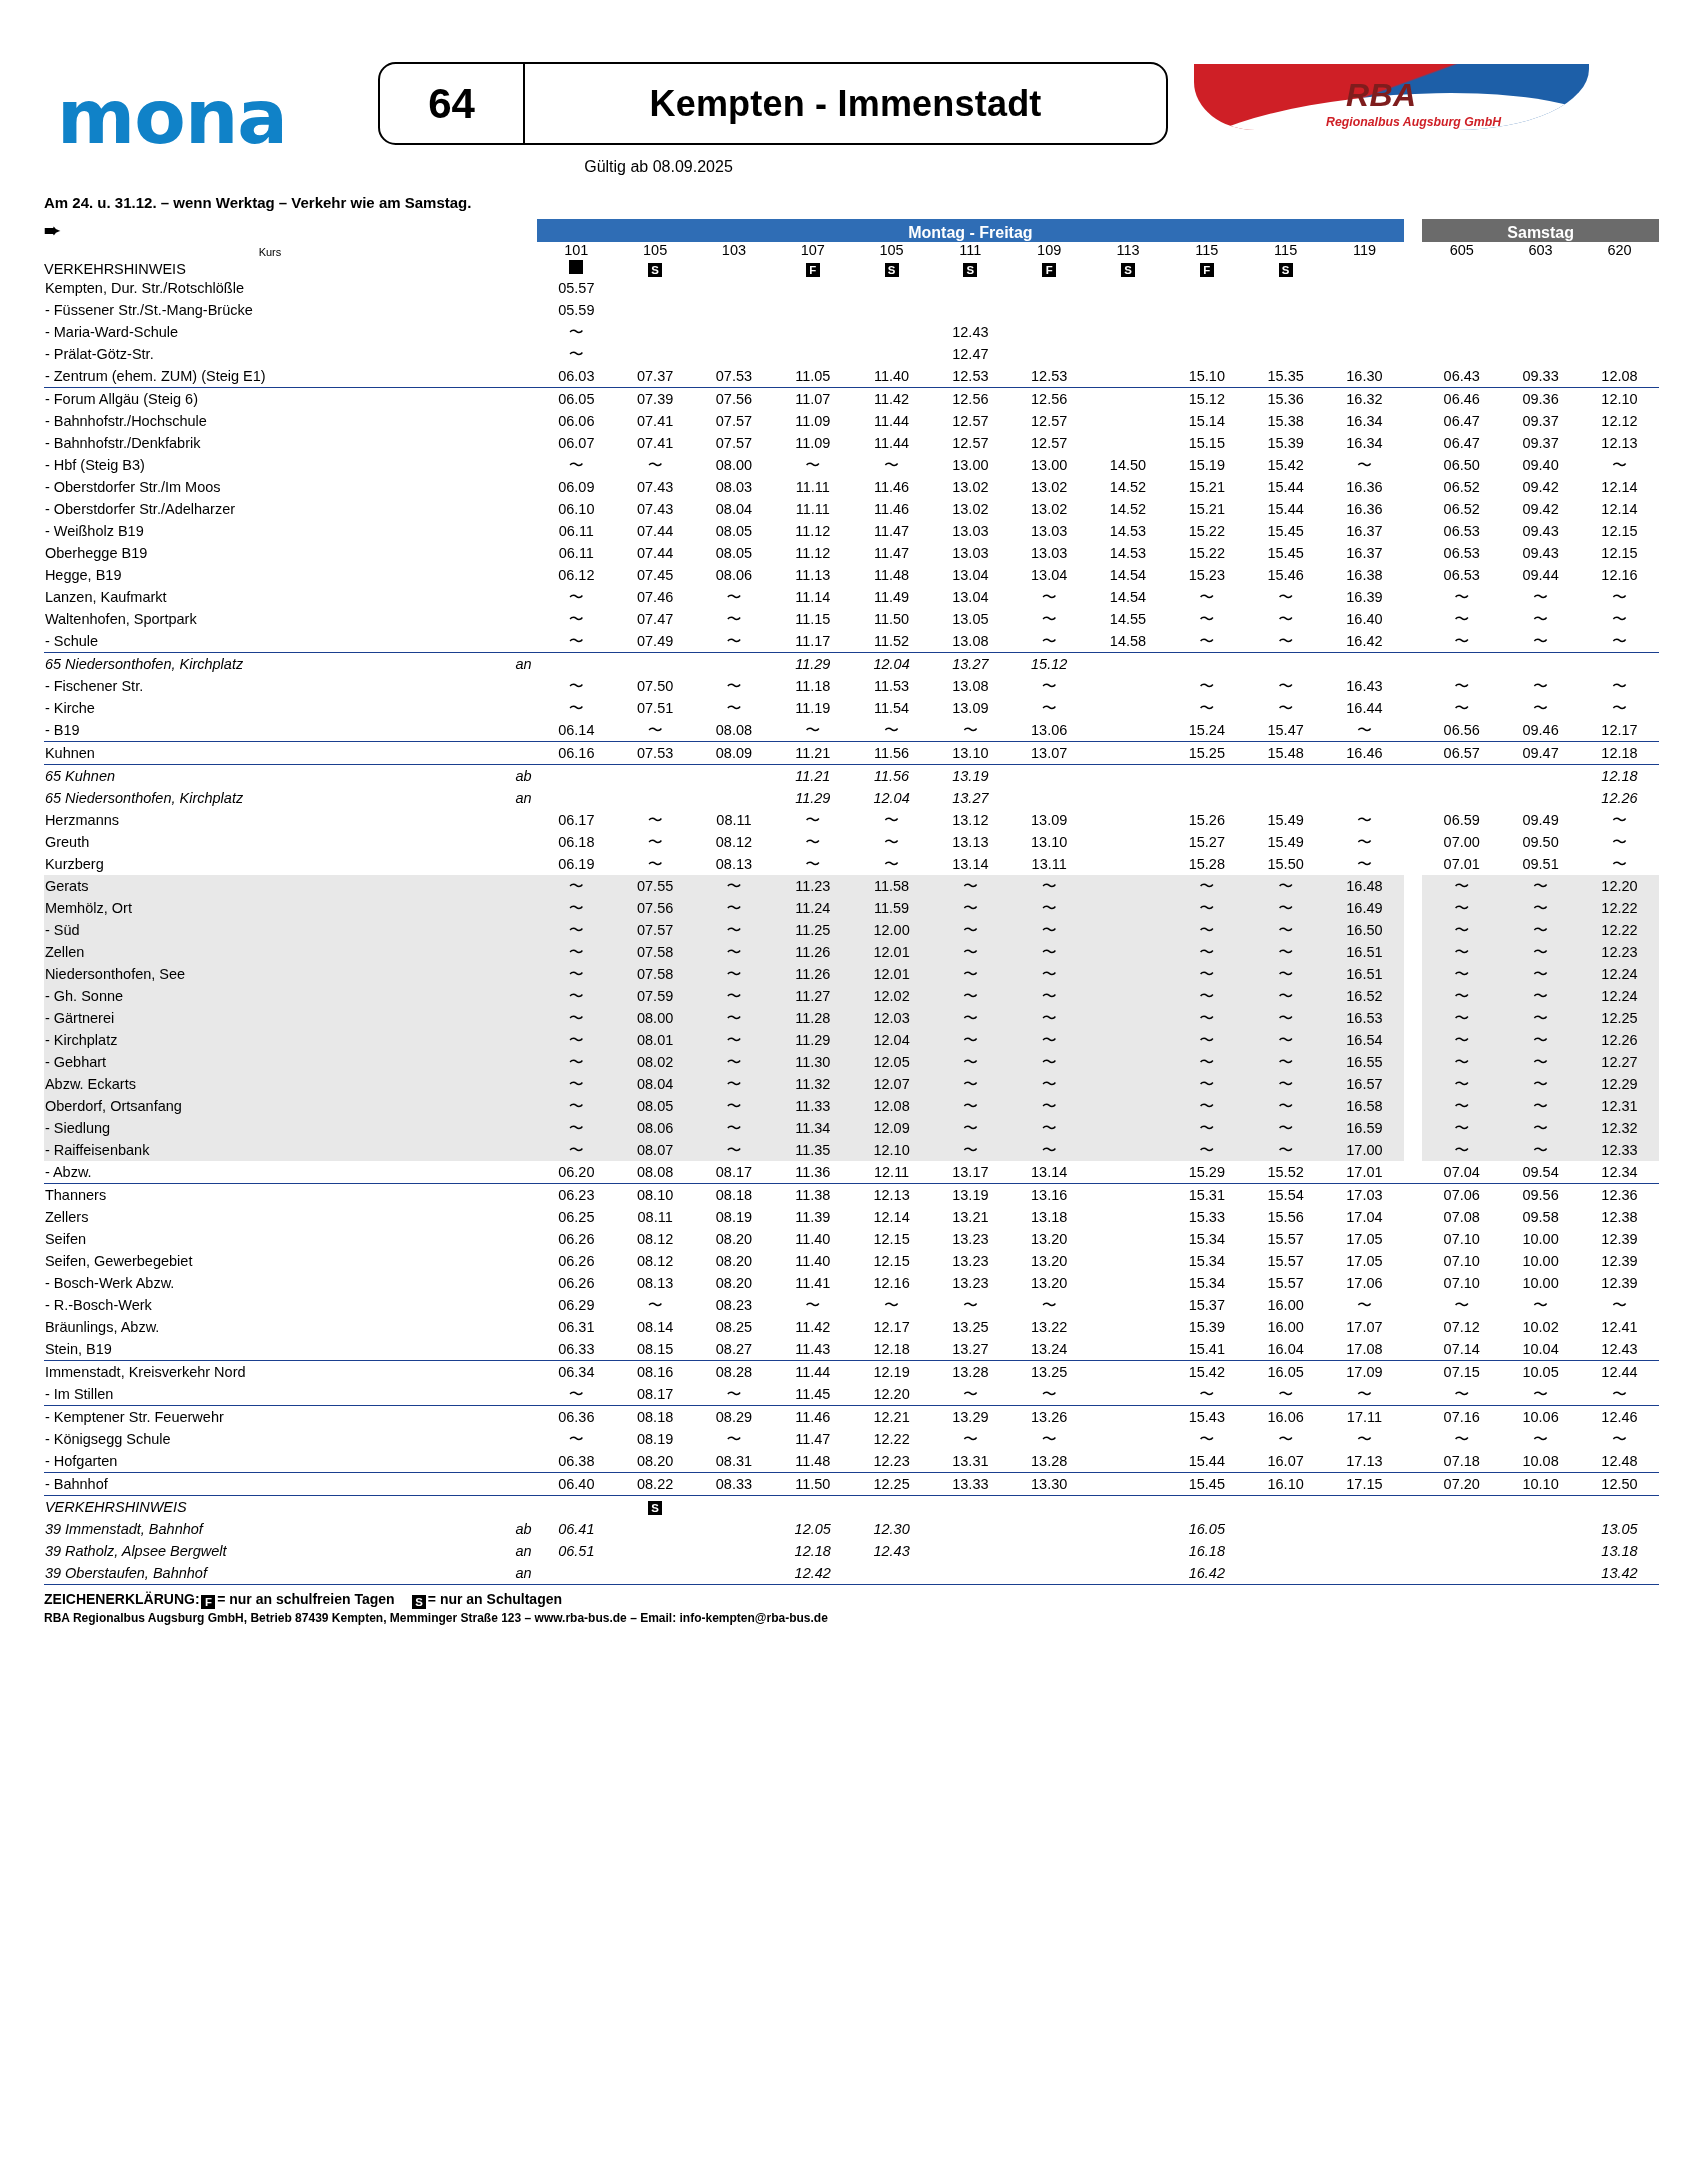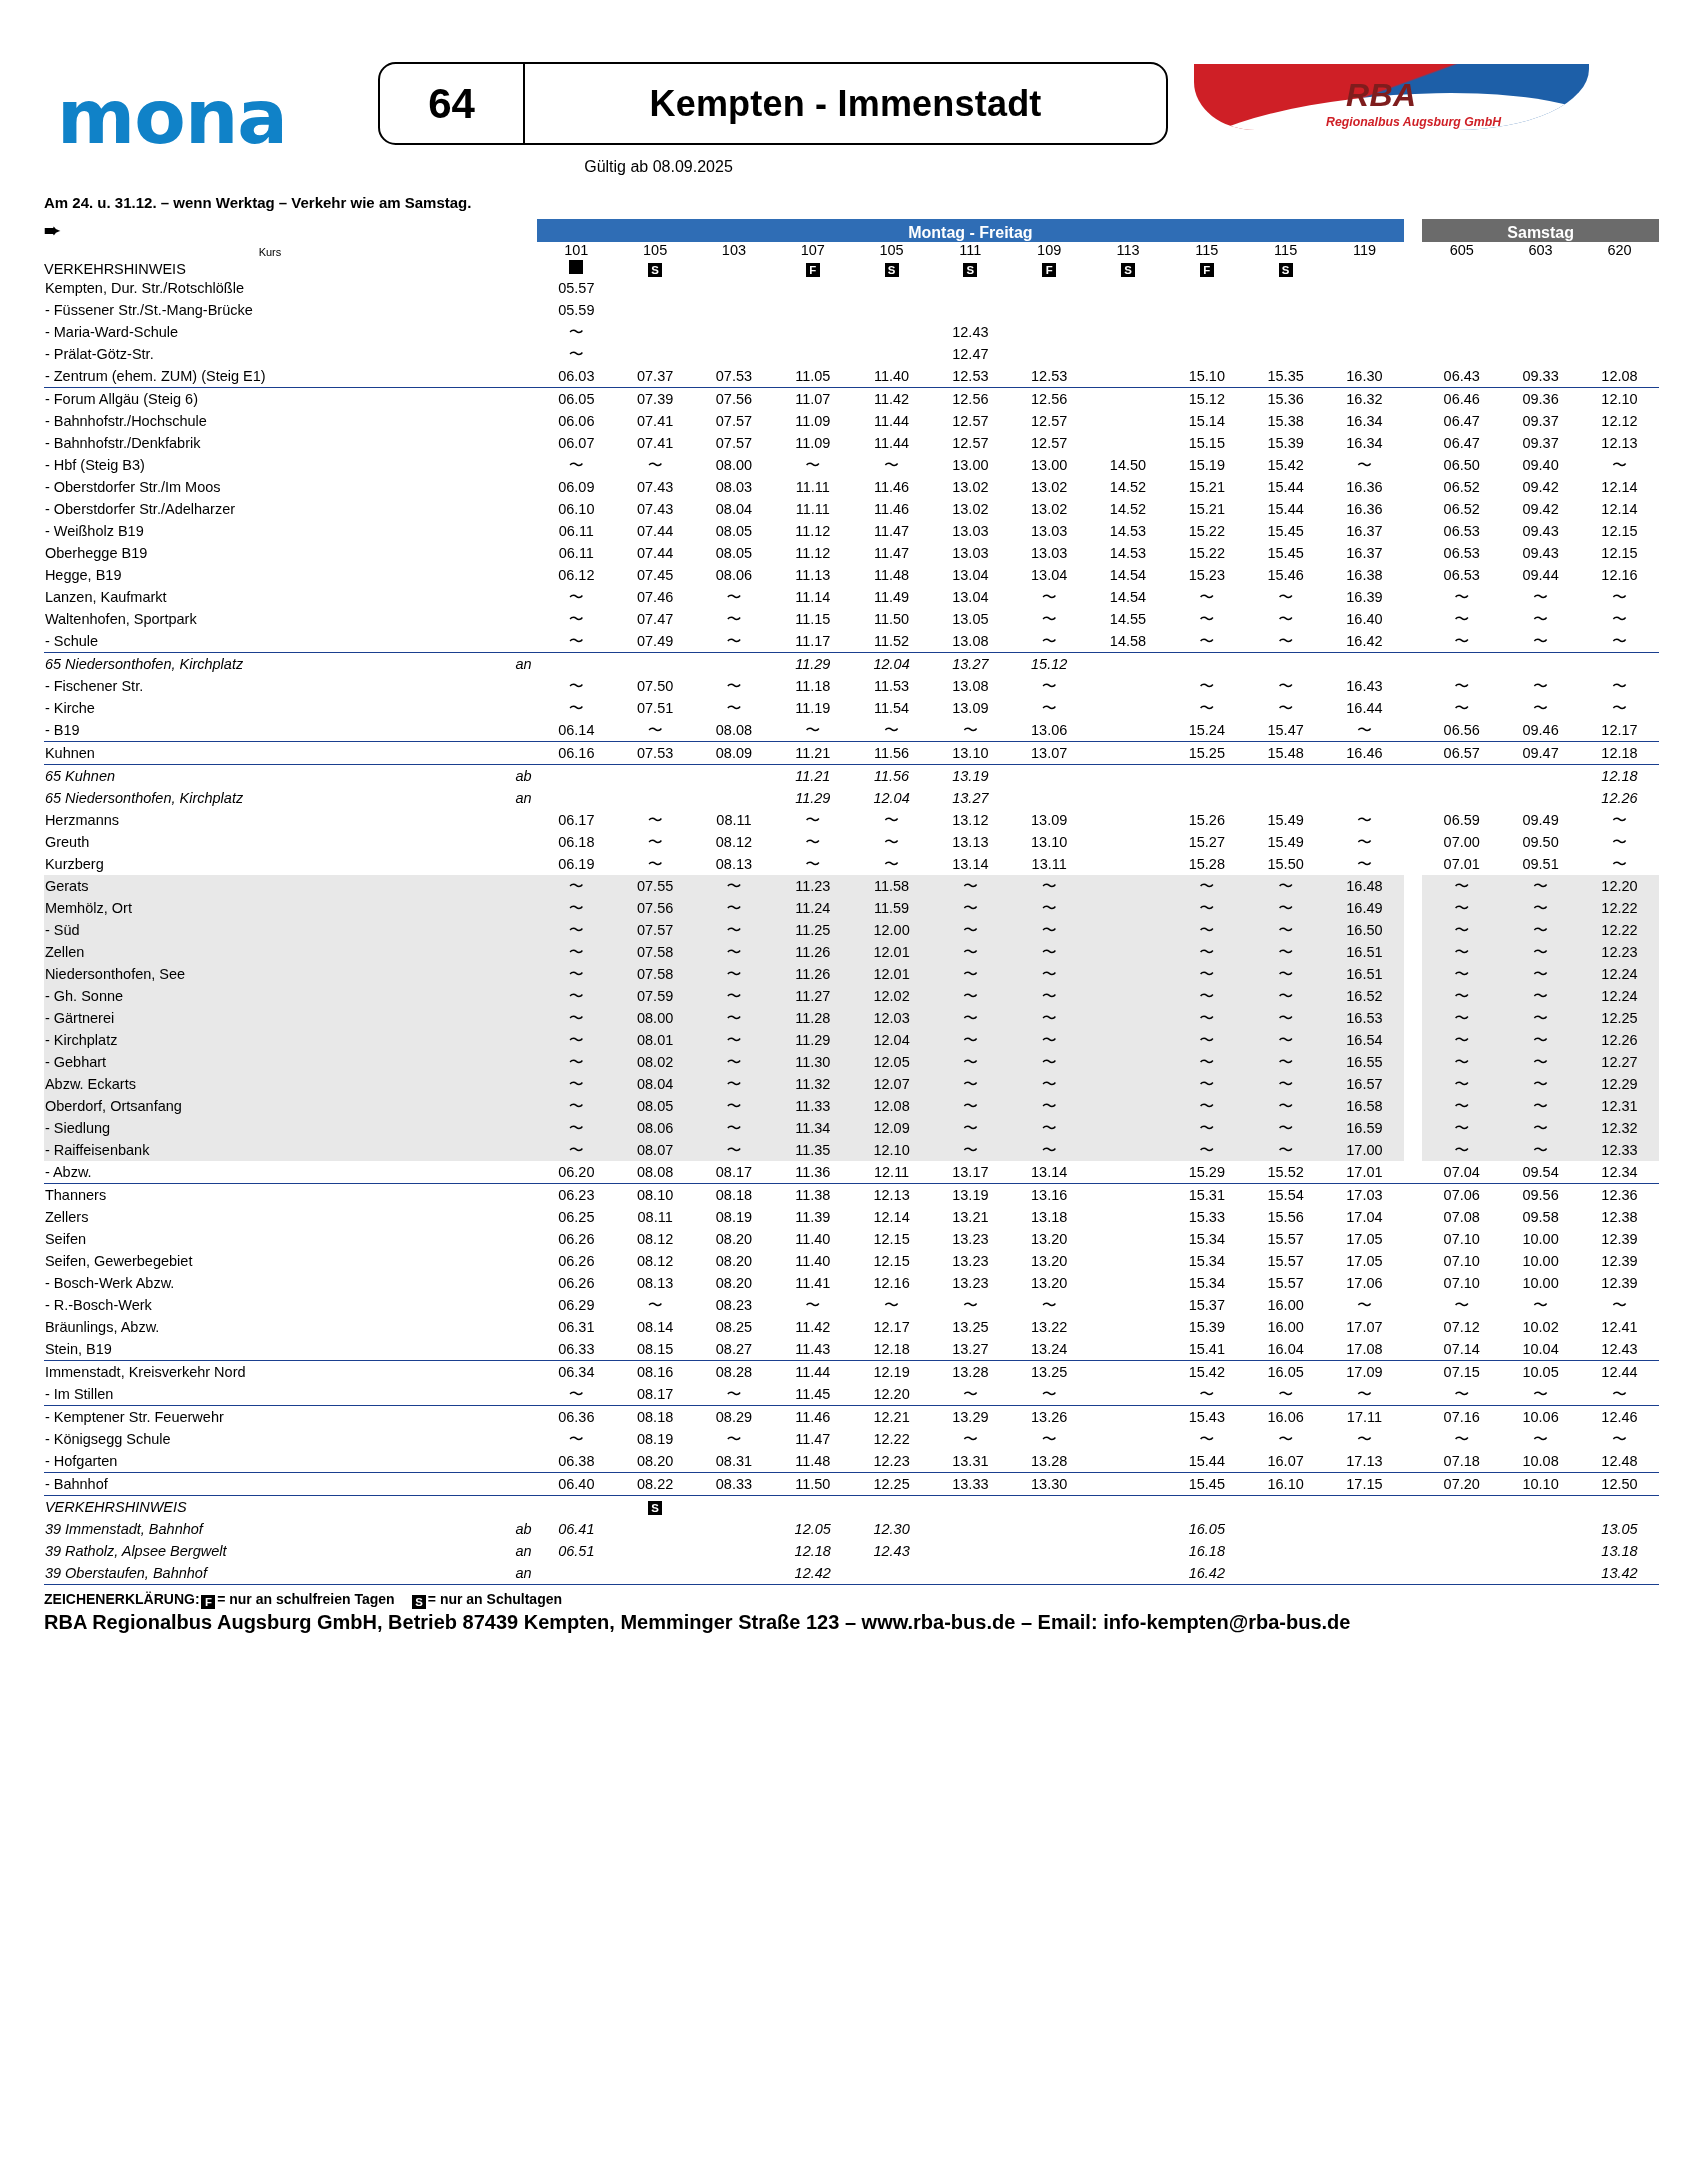--- a/index.html
+++ b/index.html
@@ -195,21 +195,21 @@
   .bline td { border-bottom: 1.3px solid #1a3f8f; }
 
   
   .legend {
     margin-top: 6.1px;
     font-size: 14px;
     font-weight: bold;
   }
   .legend .sym { margin: 0 1.8px; position: relative; top: 1.8px; }
   .footer-addr {
-    font-size: 20px;
+    font-size: 12px;
     font-weight: bold;
     margin-top: 3.5px;
   }
 </style>
 </head>
 <body>
 
 <div class="page">
 <div class="inner">
 

